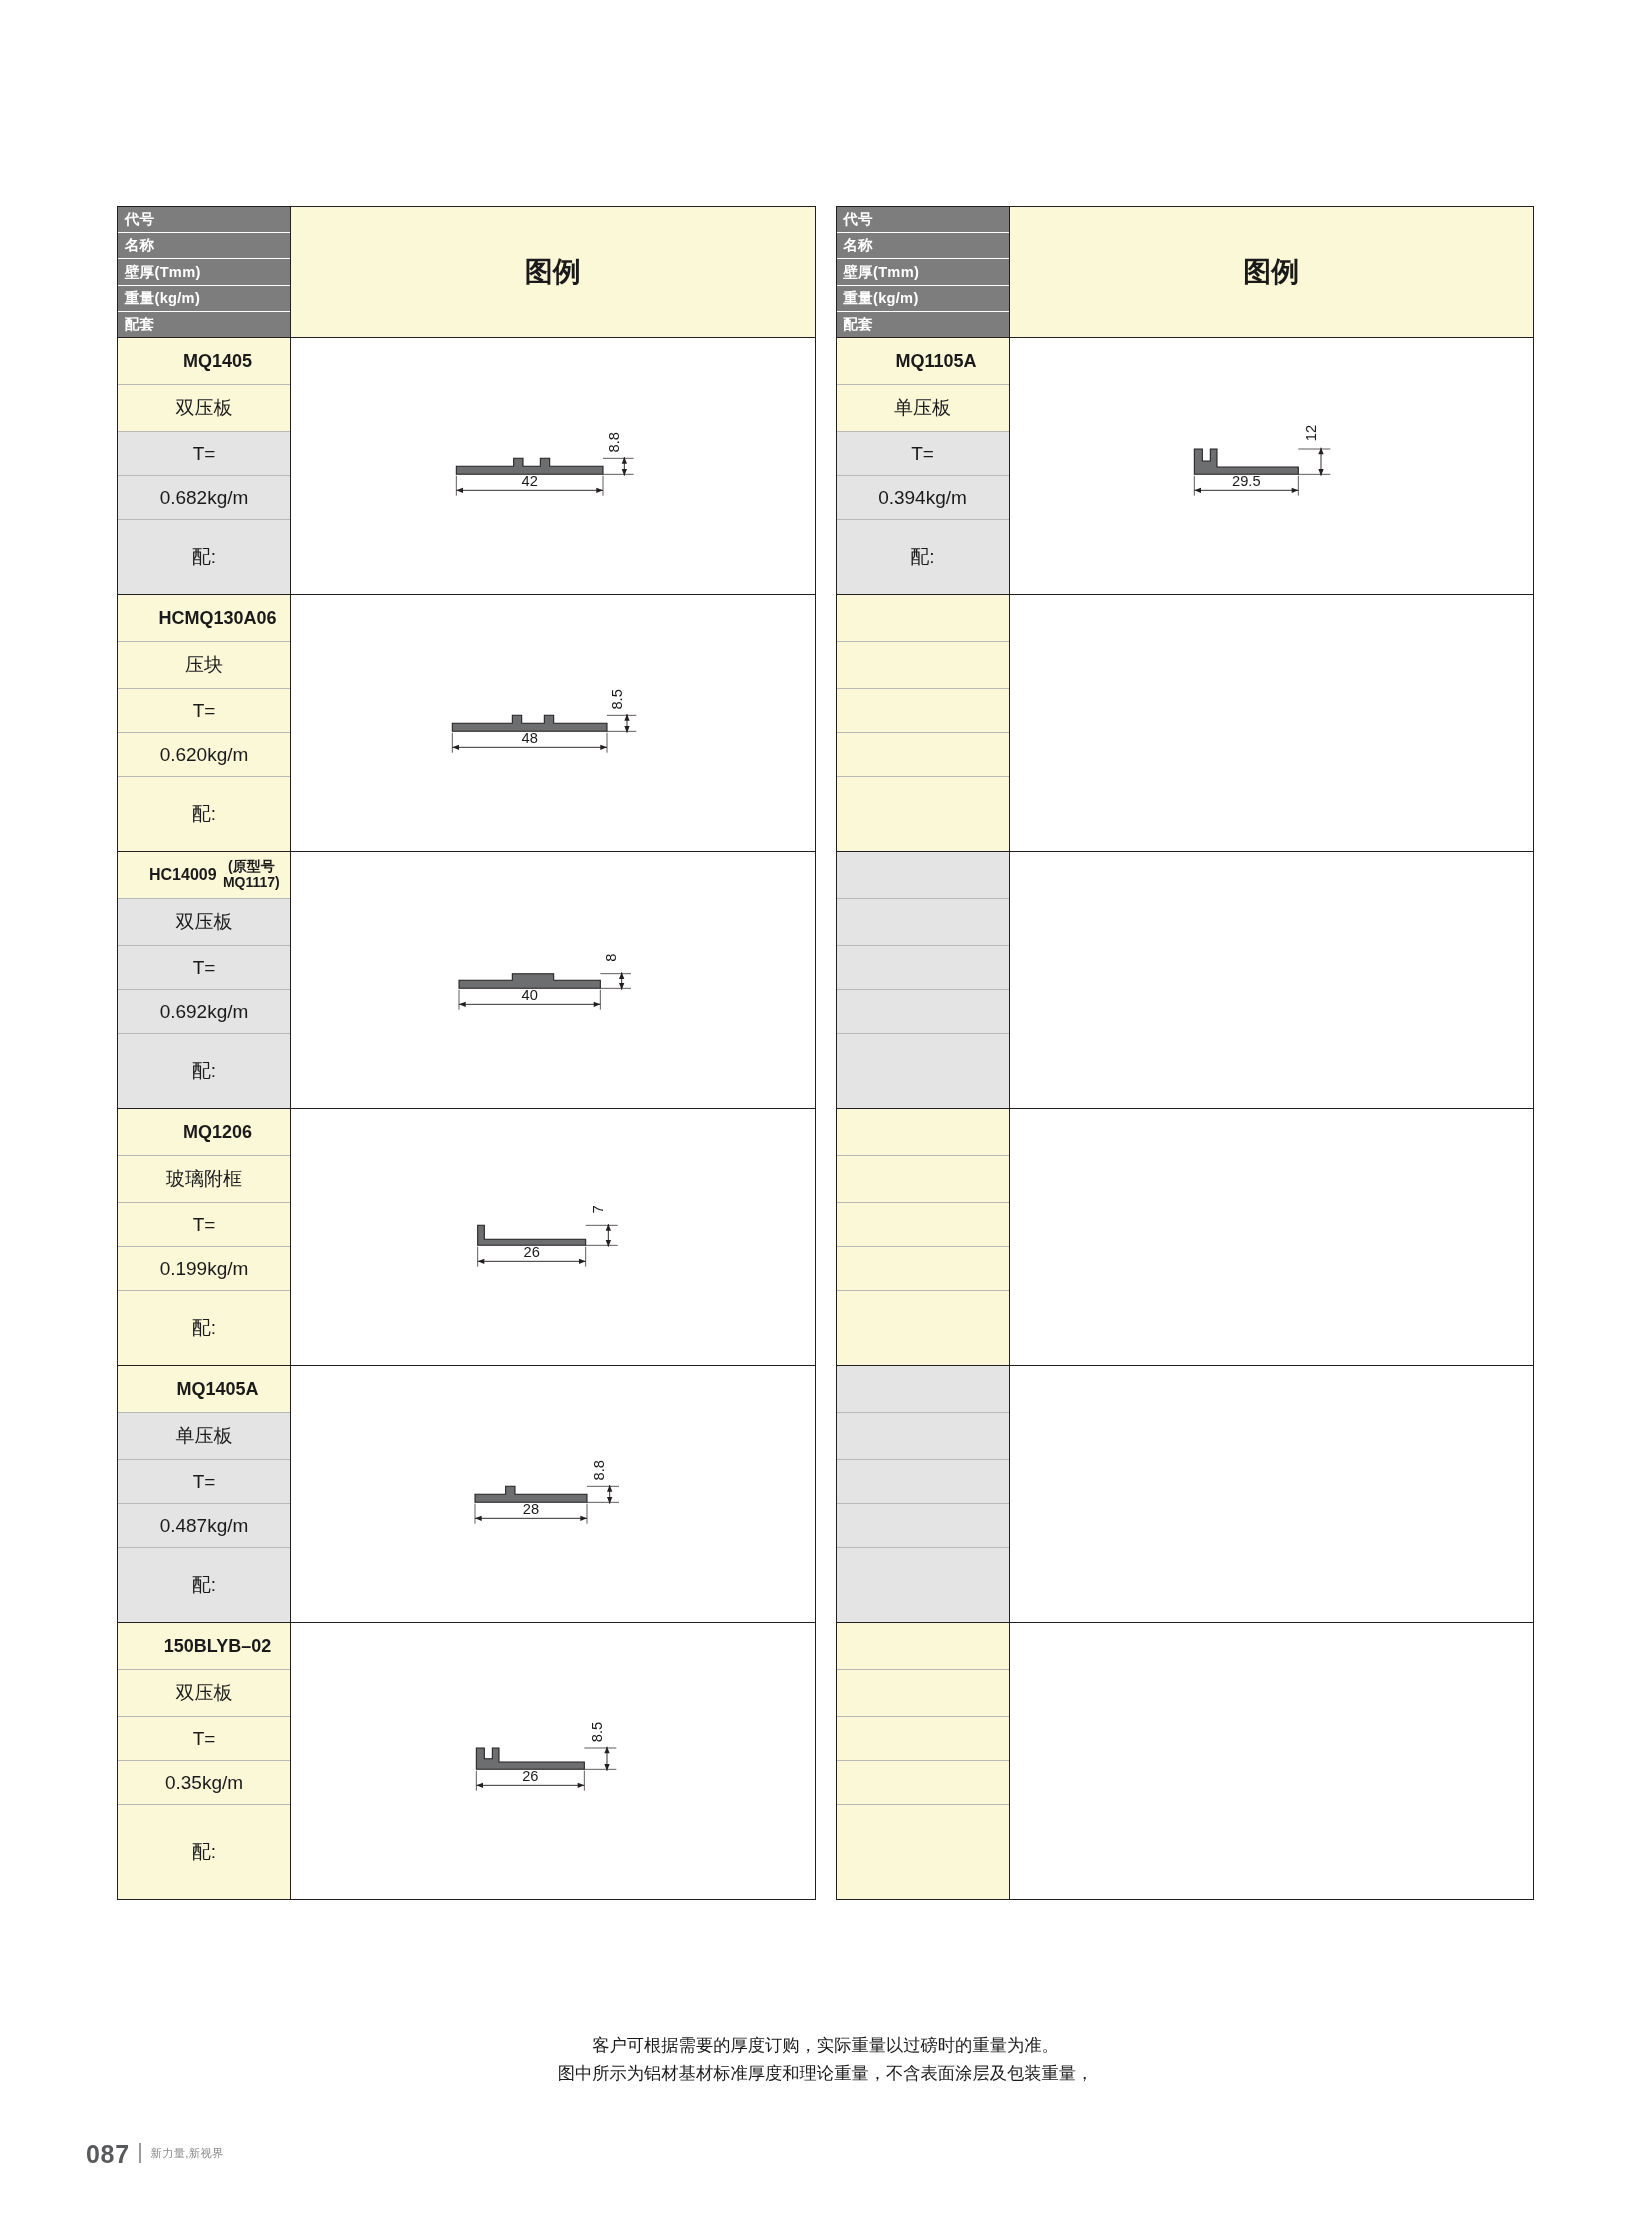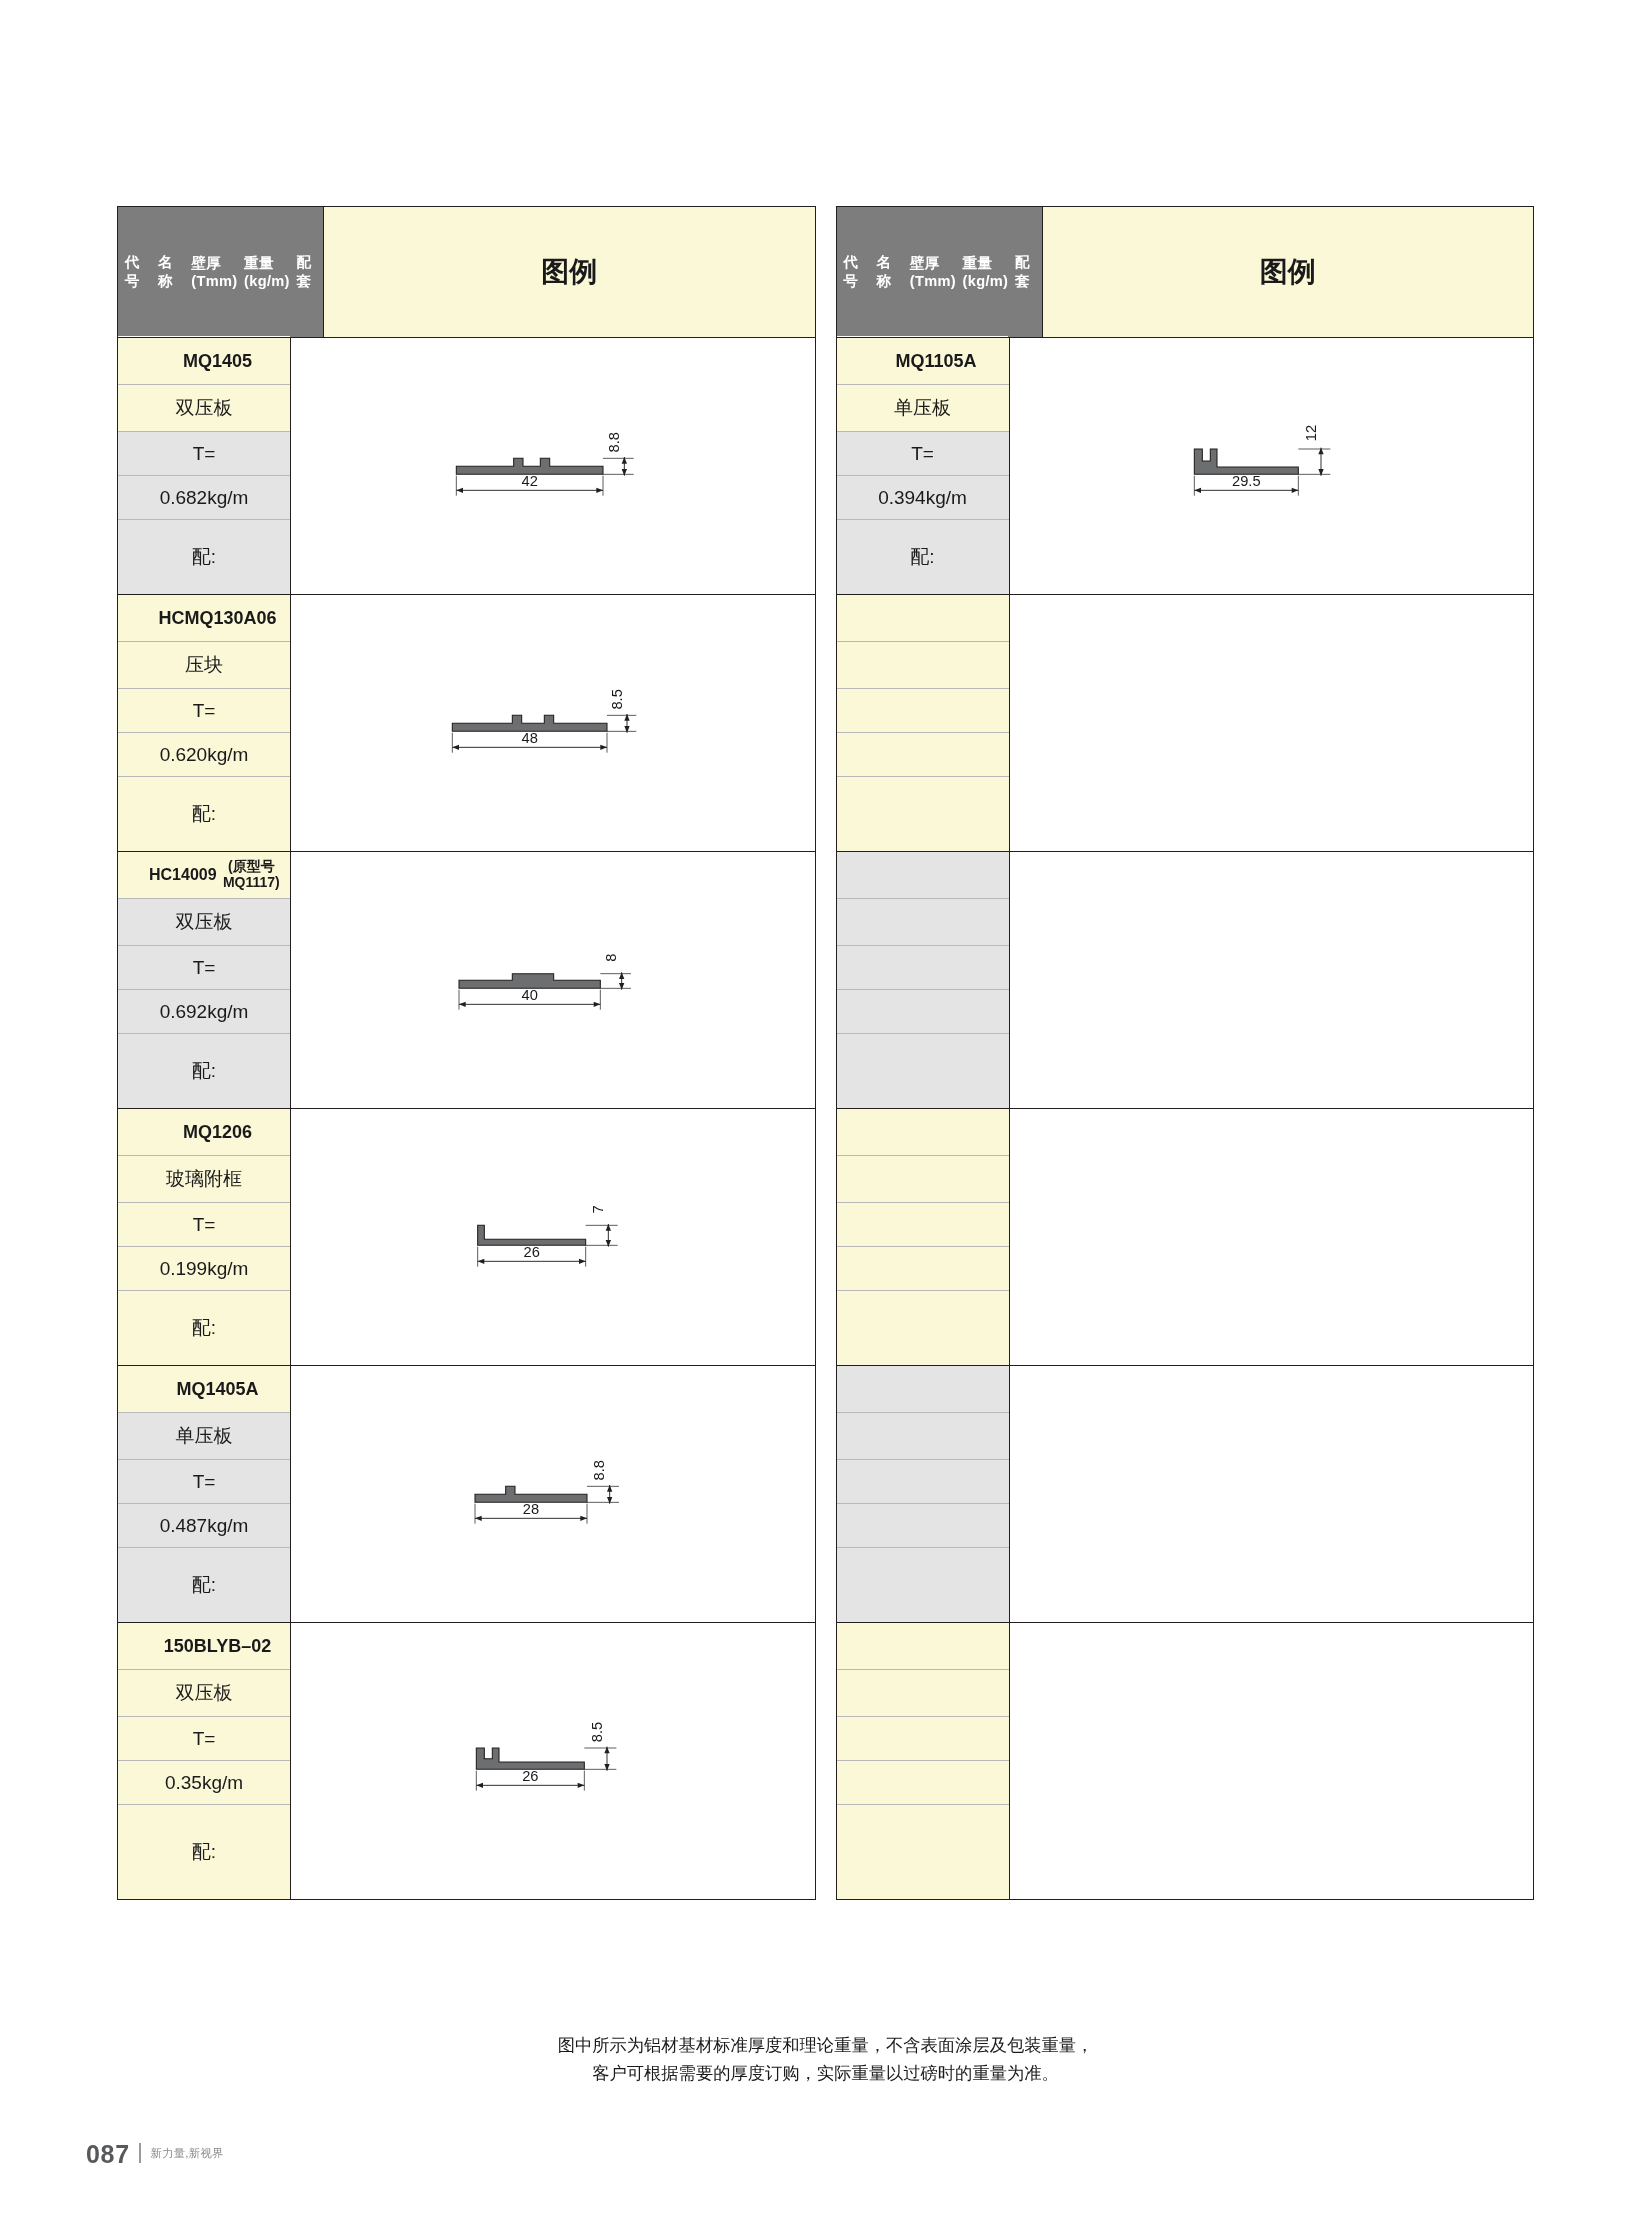--- a/index.html
+++ b/index.html
@@ -37,25 +37,25 @@
     background: #ffffff;
   }
   .column.left { margin-right: 20px; }
 
   
   .hdr-row {
     display: flex;
     height: 130px;
   }
   .hdr-labels {
-    width: 206px;
+    width: 173px;
     box-sizing: border-box;
     border-right: 1.3px solid #231f20;
     display: flex;
-    flex-direction: row;
+    flex-direction: column;
   }
   .hdr-label {
     flex: 1 1 0;
     background: #7d7d7d;
     color: #ffffff;
     font-size: 14.6px;
     font-weight: bold;
     display: flex;
     align-items: center;
     padding-left: 6.7px;
@@ -472,22 +472,22 @@
           <div class="cell weight tint-yellow"></div>
           <div class="cell pei tint-yellow"></div>
         </div>
         <div class="pfig"></div>
       </div>
 
     </div>
   </div>
 
   <div class="footnote">
+    <div>客户可根据需要的厚度订购，实际重量以过磅时的重量为准。</div>
     <div>图中所示为铝材基材标准厚度和理论重量，不含表面涂层及包装重量，</div>
-    <div>客户可根据需要的厚度订购，实际重量以过磅时的重量为准。</div>
   </div>
 
   <div class="pagefoot">
     <span class="pagenum">087</span>
     <span class="pagebar"></span>
     <span class="pagetag">新力量,新视界</span>
   </div>
 
 </div>
 

